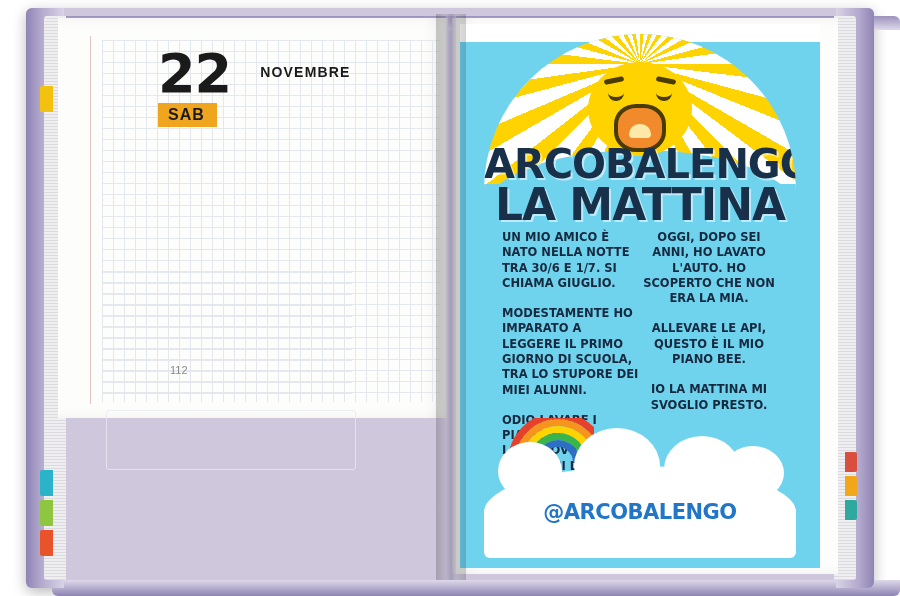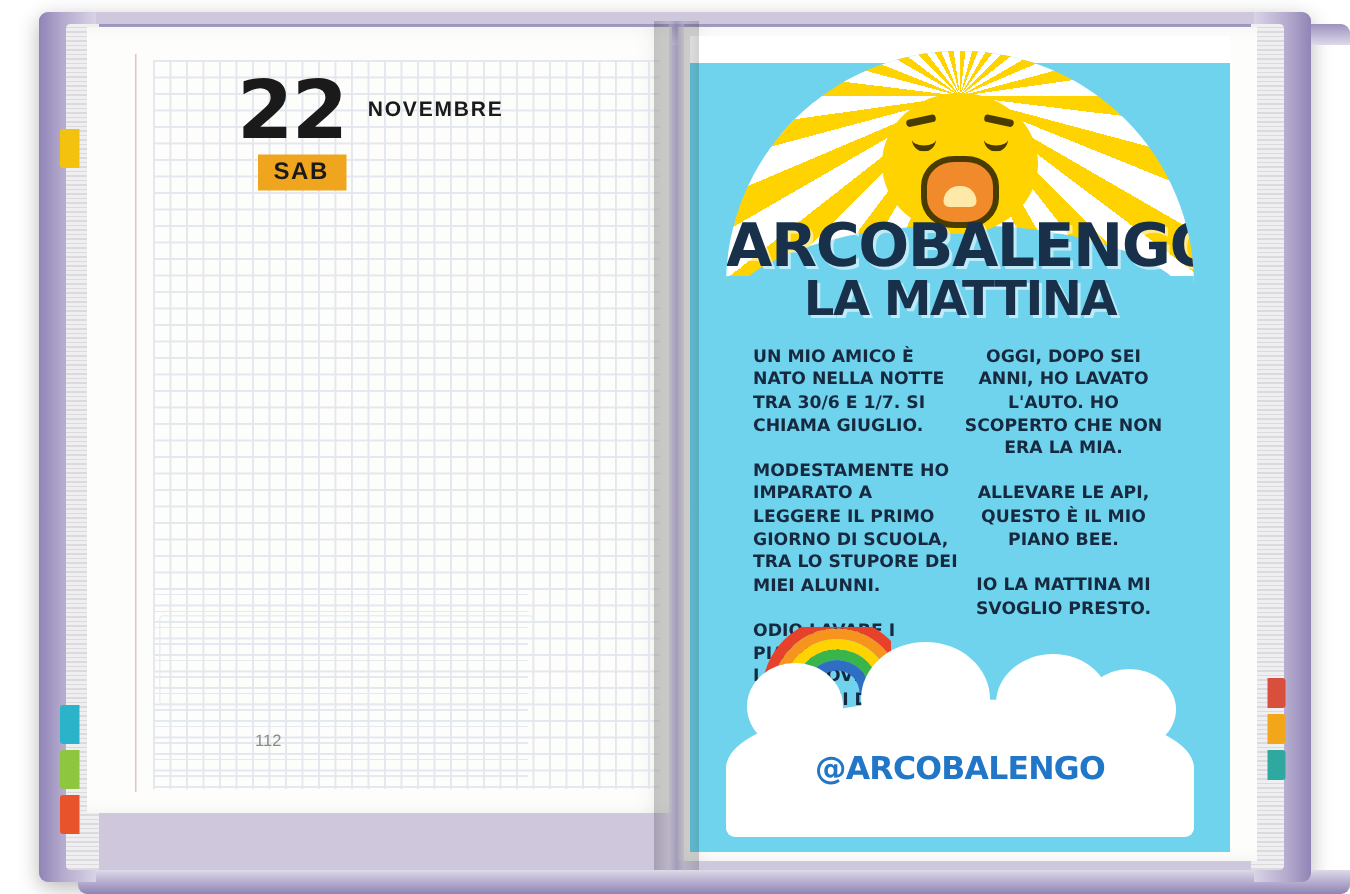--- a/index.html
+++ b/index.html
@@ -47,24 +47,23 @@
     border-radius:3px 0 0 3px;
   }
   .pageblock-right{
     position:absolute;left:834px;top:16px;width:22px;height:564px;
     background:repeating-linear-gradient(180deg,#efeef0 0px,#efeef0 2px,#dcdade 2px,#dcdade 3px);
     border-radius:0 3px 3px 0;
   }
 
   
   .page-left{
-    position:absolute;left:58px;top:18px;width:390px;height:524px;
+    position:absolute;left:58px;top:18px;width:390px;height:400px;
     background:#fdfdfb;
     box-shadow:inset -14px 0 22px -14px rgba(0,0,0,.30);
-    text-align:right;
   }
   .page-left .grid{
     position:absolute;left:44px;top:22px;right:8px;bottom:16px;
     background-image:
       linear-gradient(to right,#dfe4ec 1px,transparent 1px),
       linear-gradient(to bottom,#dfe4ec 1px,transparent 1px);
     background-size:11px 11px;
     opacity:.85;
   }
   .page-left .leftmargin{
@@ -84,21 +83,21 @@
   .date-wrap{position:absolute;left:100px;top:30px;display:flex;align-items:flex-start;gap:14px;}
   .date-num{
     font-size:54px;font-weight:bold;color:#1a1a1a;line-height:.95;
     font-family:"DejaVu Sans", sans-serif;letter-spacing:-1px;
   }
   .date-day{
     margin-top:4px;background:#f0a51e;color:#1a1a1a;font-size:16px;font-weight:bold;
     letter-spacing:1px;padding:3px 12px 3px 10px;display:inline-block;
   }
   .date-month{
-    margin-top:16px;font-size:14px;font-weight:bold;letter-spacing:1.2px;color:#1a1a1a;
+    margin-top:16px;font-size:14px;font-weight:bold;letter-spacing:1.2px;color:#1a1a1a;margin-left:15px;
   }
   .page-number{
     position:absolute;left:112px;bottom:42px;font-size:11px;color:#8a8a8a;
   }
 
   
   .tab{position:absolute;left:40px;width:13px;height:26px;border-radius:2px 0 0 2px;}
   .tab.t1{top:86px;background:#f2c20e;}
   .tab.t2{top:470px;background:#2bb3c9;}
   .tab.t3{top:500px;background:#8ec63f;}
@@ -174,21 +173,21 @@
 
   .title{
     position:absolute;left:0;right:0;top:112px;text-align:center;
     font-family:"DejaVu Sans", sans-serif;
     font-weight:bold;color:#18304a;
     line-height:.92;
     letter-spacing:-1px;
     text-shadow:2px 2px 0 rgba(255,255,255,.55);
   }
   .title .l1{font-size:40px;display:block;}
-  .title .l2{font-size:32px;display:block;margin-top:2px;}
+  .title .l2{font-size:44px;display:block;margin-top:2px;}
 
   .columns{
     position:absolute;left:18px;right:18px;top:196px;
     display:flex;
   }
   .col{flex:1;}
   .item{
     margin-bottom:15px;color:#16293f;
     font-family:"DejaVu Sans", sans-serif;
     font-weight:bold;font-size:11.5px;line-height:1.33;

